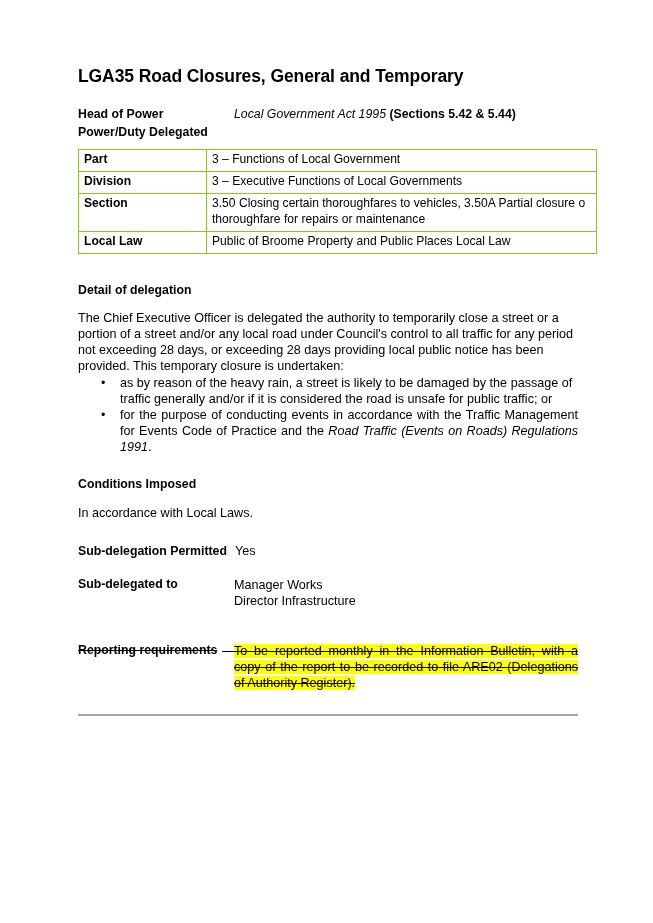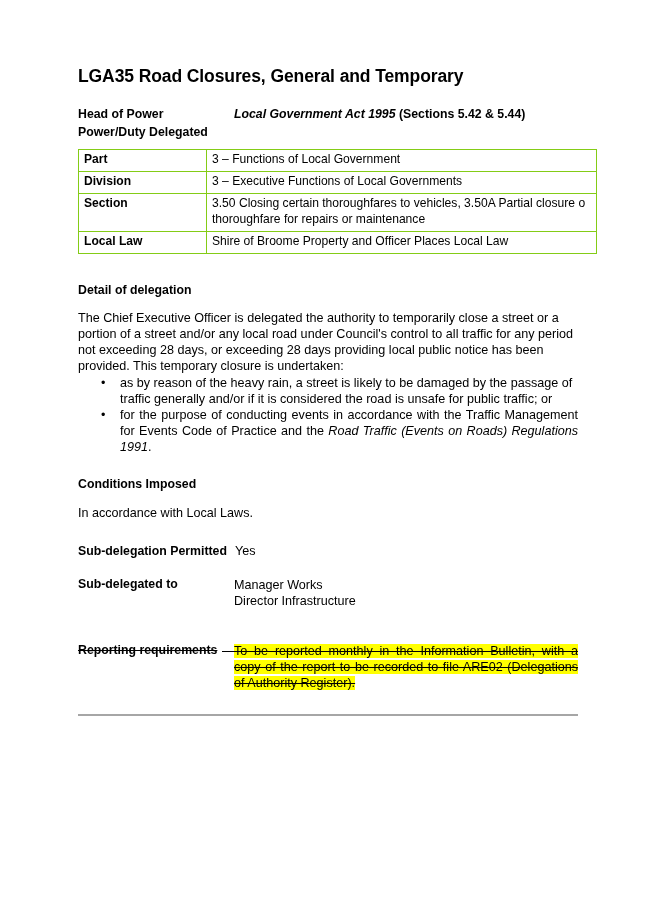--- a/index.html
+++ b/index.html
@@ -55,21 +55,21 @@
   }
   .hop-value {
     position: absolute;
     left: 156px; top: 0;
     font-size: 12.3px;
     font-weight: bold;
     white-space: nowrap;
   }
   .hop-value em {
     font-style: italic;
-    font-weight: bold;
+    font-weight: normal;
   }
 
   .section-head {
     font-size: 12.3px;
     font-weight: bold;
     margin: 0 0 10px 0;
   }
 
   
   table.power-table {
@@ -223,21 +223,21 @@
         <tr>
           <td class="lbl">Division</td>
           <td class="val">3 – Executive Functions of Local Governments</td>
         </tr>
         <tr>
           <td class="lbl">Section</td>
           <td class="val wrapcell">3.50 Closing certain thoroughfares to vehicles, 3.50A Partial closure o thoroughfare for repairs or maintenance</td>
         </tr>
         <tr>
           <td class="lbl">Local Law</td>
-          <td class="val">Shire of Broome Property and Officer Places Local Law</td>
+          <td class="val">Public of Broome Property and Public Places Local Law</td>
         </tr>
       </tbody>
     </table>
 
     <div style="height:29px"></div>
 
     <div class="block-head">Detail of delegation</div>
 
     <div style="height:13px"></div>
 

